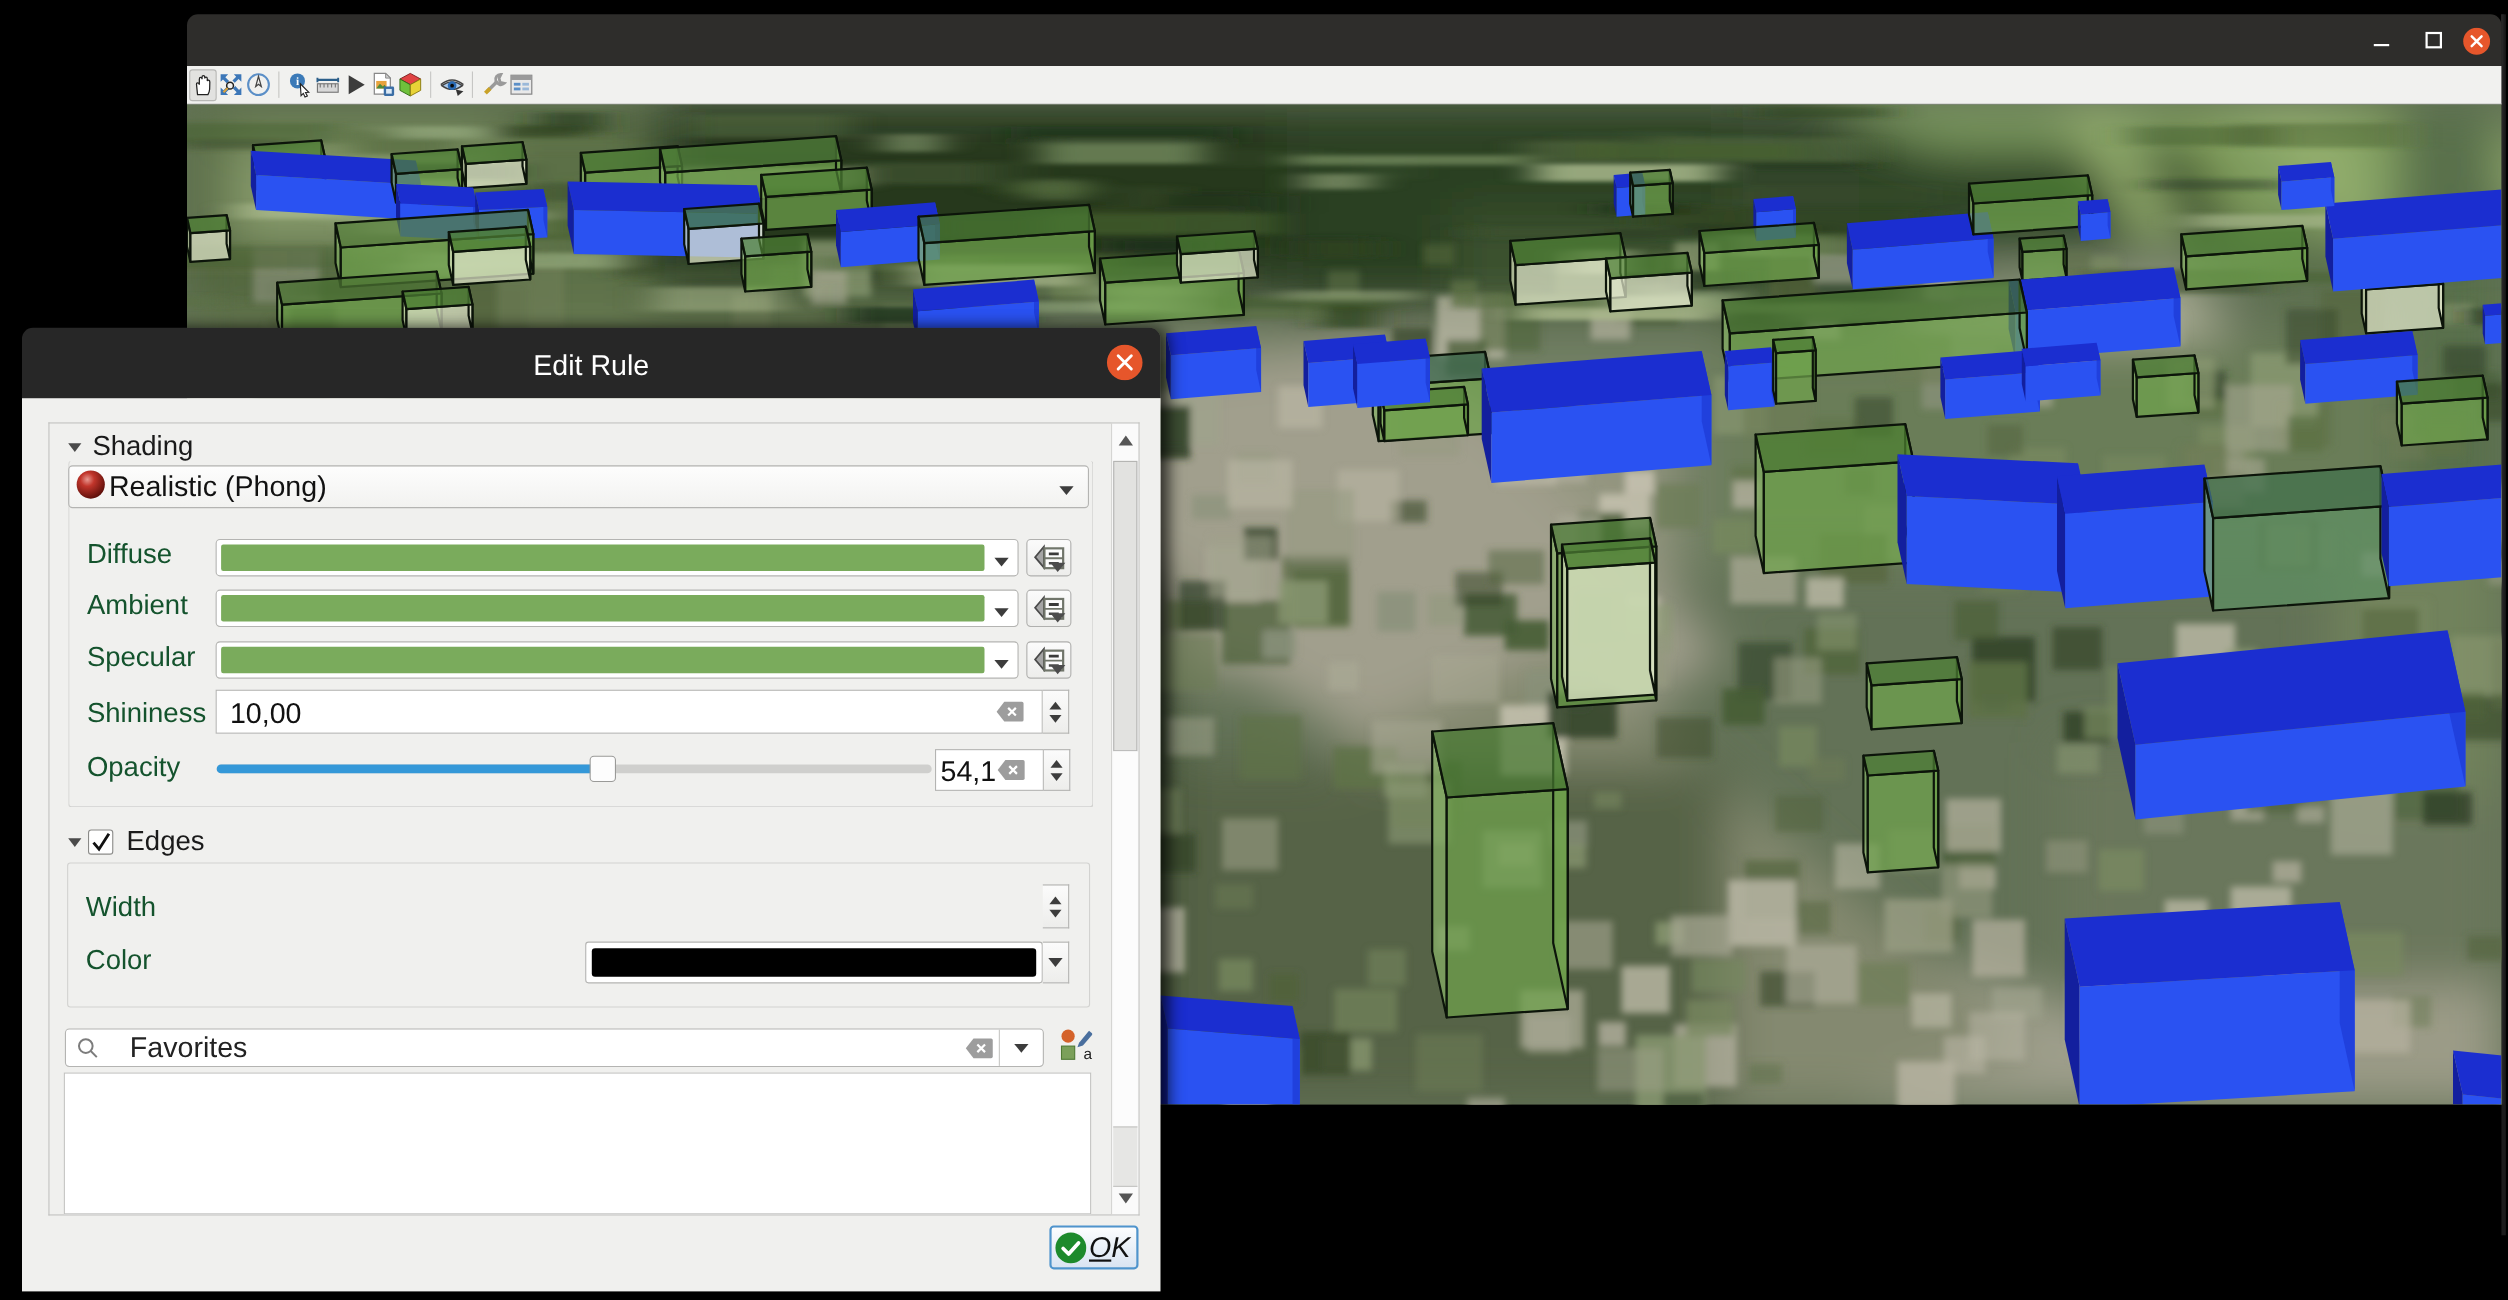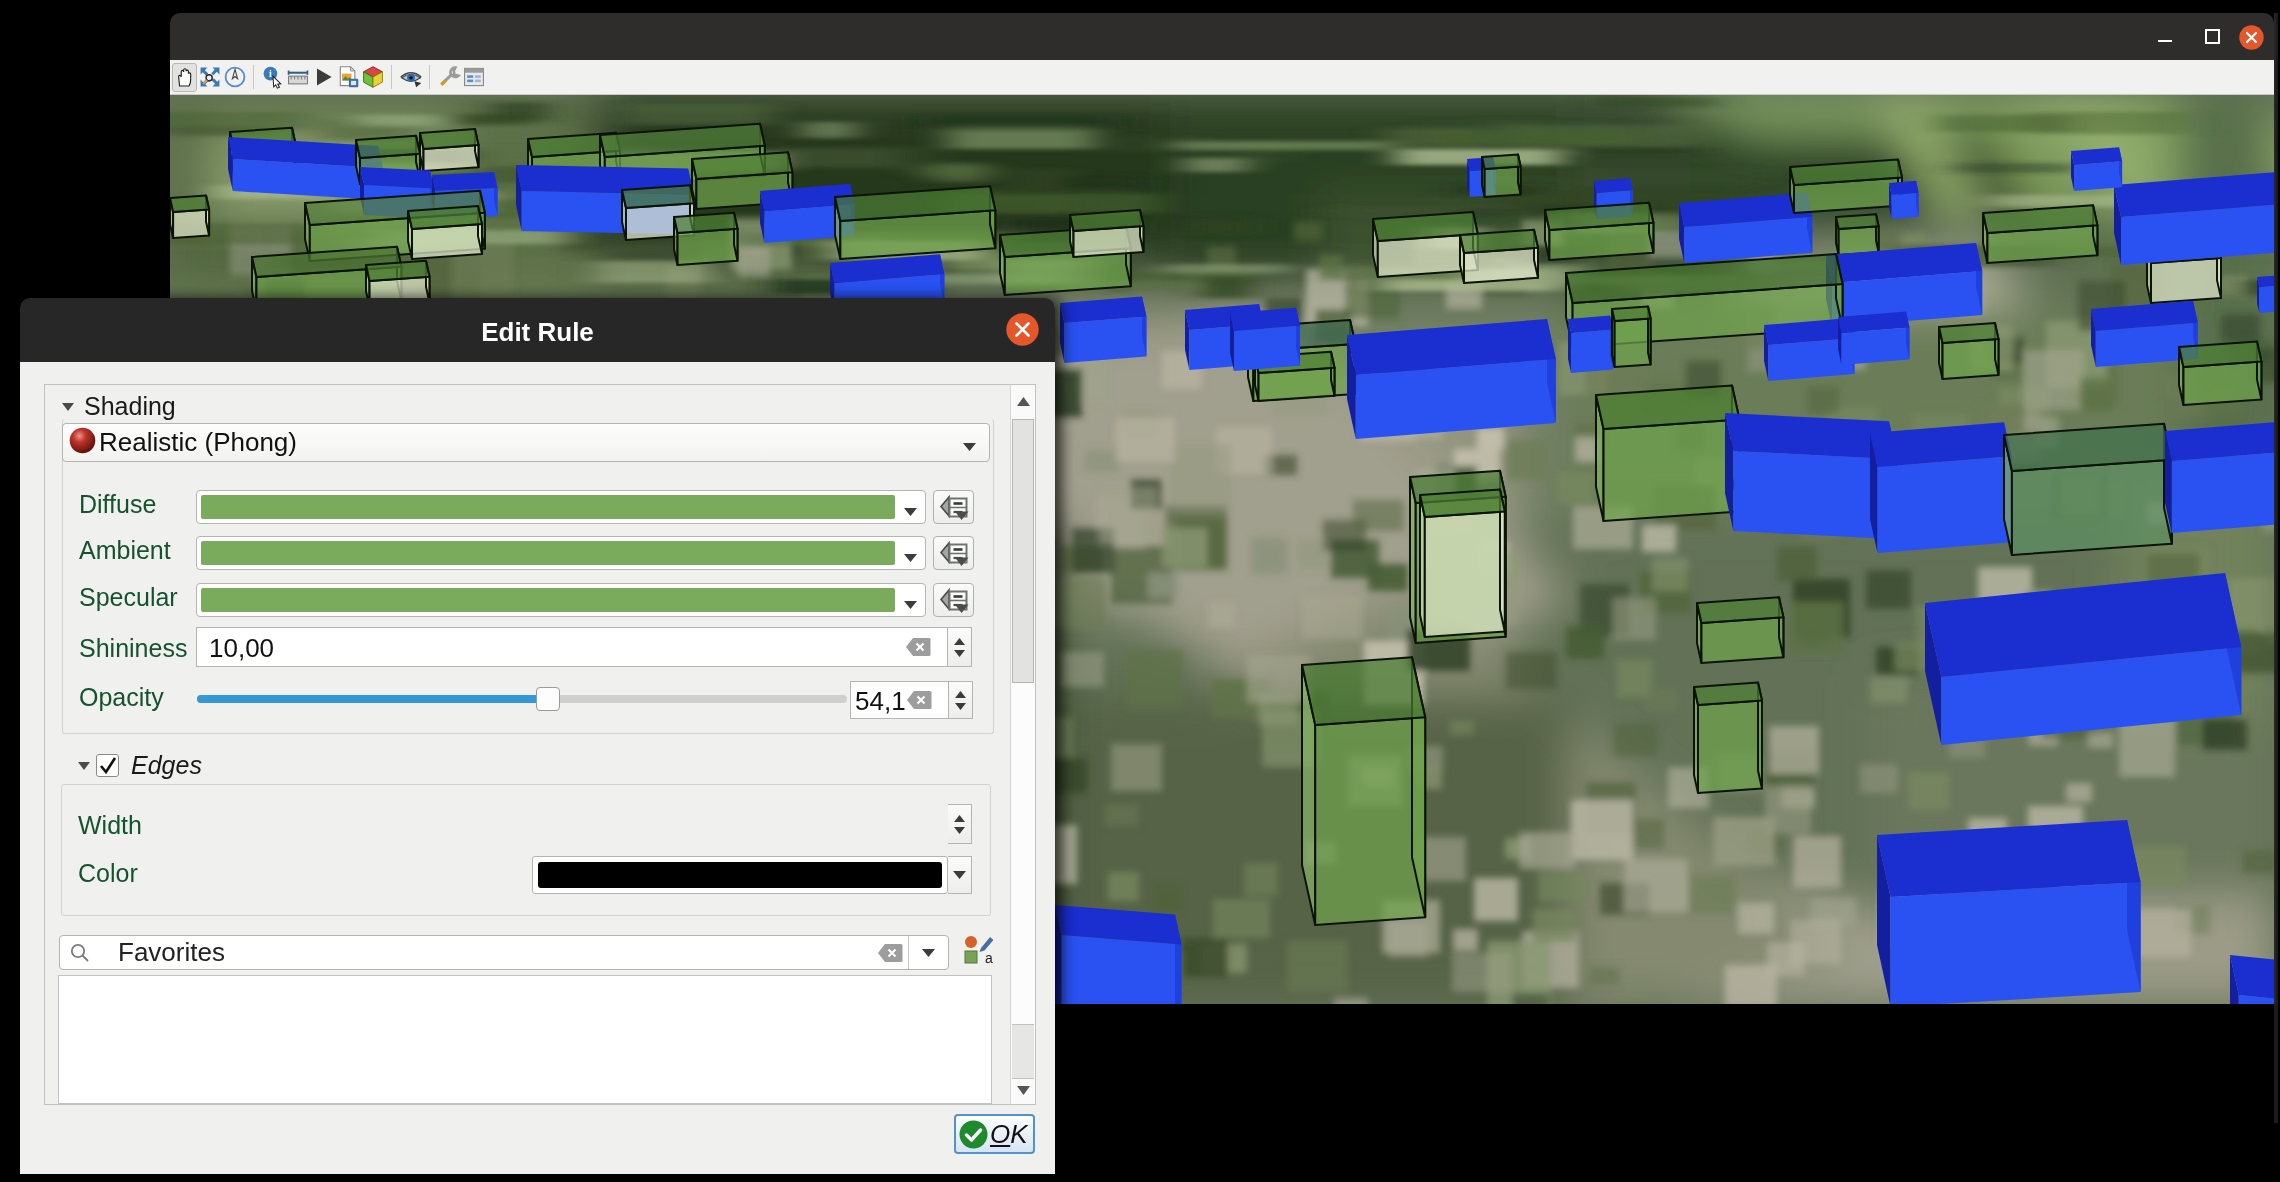--- a/index.html
+++ b/index.html
@@ -19,21 +19,21 @@
 .tbtn.pressed { background:#e2e2e0; border:1px solid #b8b8b6; border-radius:3px; }
 .tsep { width:1px; height:24px; background:#c6c6c4; margin:0 6px; }
 .map { position:absolute; left:0; top:82px; width:2104px; height:909px; overflow:hidden; background:#5f7050; }
 .winborder { position:absolute; left:170px; top:13px; width:2104px; height:991px;
   box-shadow: 2px 0 0 rgba(40,40,40,.85); pointer-events:none; }
 
 .dlg { position:absolute; left:20px; top:298px; width:1035px; height:876px;
   border-radius:10px 10px 0 0; box-shadow: 6px 0 14px rgba(0,0,0,.55), 0 8px 20px rgba(0,0,0,.6); }
 .dtitle { position:absolute; left:0; top:0; width:100%; height:64px; background:#272727;
   border-radius:10px 10px 0 0; }
-.dtext { position:absolute; width:100%; text-align:center; top:19px; color:#fff; font-size:26px; font-weight:bold; }
+.dtext { position:absolute; width:100%; text-align:center; top:19px; color:#fff; font-size:26px; font-weight:normal; }
 .dclose { position:absolute; right:16px; top:15px; }
 .dbody { position:absolute; left:0; top:64px; width:100%; height:812px; background:#f0f0ee; }
 .scrollarea { position:absolute; left:24px; top:22px; width:966px; height:721px;
   border:1px solid #c2c2c0; border-right:none; background:#f0f0ee;padding-left:39px; }
 .sbar { position:absolute; left:990px; top:22px; width:26px; height:721px; border:1px solid #c2c2c0; border-left:1px solid #d5d5d3; background:#fafafa; }
 .sbup { position:absolute; top:8px; width:100%; text-align:center; }
 .sbthumb { position:absolute; top:34px; left:1px; width:22px; height:264px; background:#e2e2e0; border:1px solid #b5b5b3; }
 .sbwhite { position:absolute; top:298px; left:1px; width:22px; height:341px; background:#fcfcfc; }
 .sbgray { position:absolute; top:639px; left:1px; width:22px; height:55px; background:#e6e6e4; border-top:1px solid #c2c2c0; border-bottom:1px solid #c2c2c0; }
 .sbdn { position:absolute; bottom:4px; width:100%; text-align:center; }
@@ -1159,21 +1159,21 @@
           <span class="spin">
             <svg width="13" height="9" viewBox="0 0 13 9">
               <path d="M1 8 h11 L6.5 1 Z" fill="#3c3c3c"></path>
             </svg>
             <svg width="13" height="9" viewBox="0 0 13 9">
               <path d="M1 1 h11 L6.5 8 Z" fill="#3c3c3c"></path>
             </svg>
           </span>
         </div>
 
-    <div class="srow" style="top:366px;left:32px;font-style:italic;">
+    <div class="srow" style="top:366px;left:16px;">
           <svg width="14" height="11" viewBox="0 0 14 11">
             <path d="M1 2 h12 l-6 8 Z" fill="#4a4a4a"></path>
           </svg>
           <span class="chk" style="margin-left:5px;">
             <svg width="20" height="20" viewBox="0 0 20 20">
               <path d="M3 10 l5 6 L17 2" stroke="#111" stroke-width="2.6" fill="none"></path>
             </svg>
           </span>
           <span class="glbl" style="margin-left:12px;">Edges</span>
         </div>

